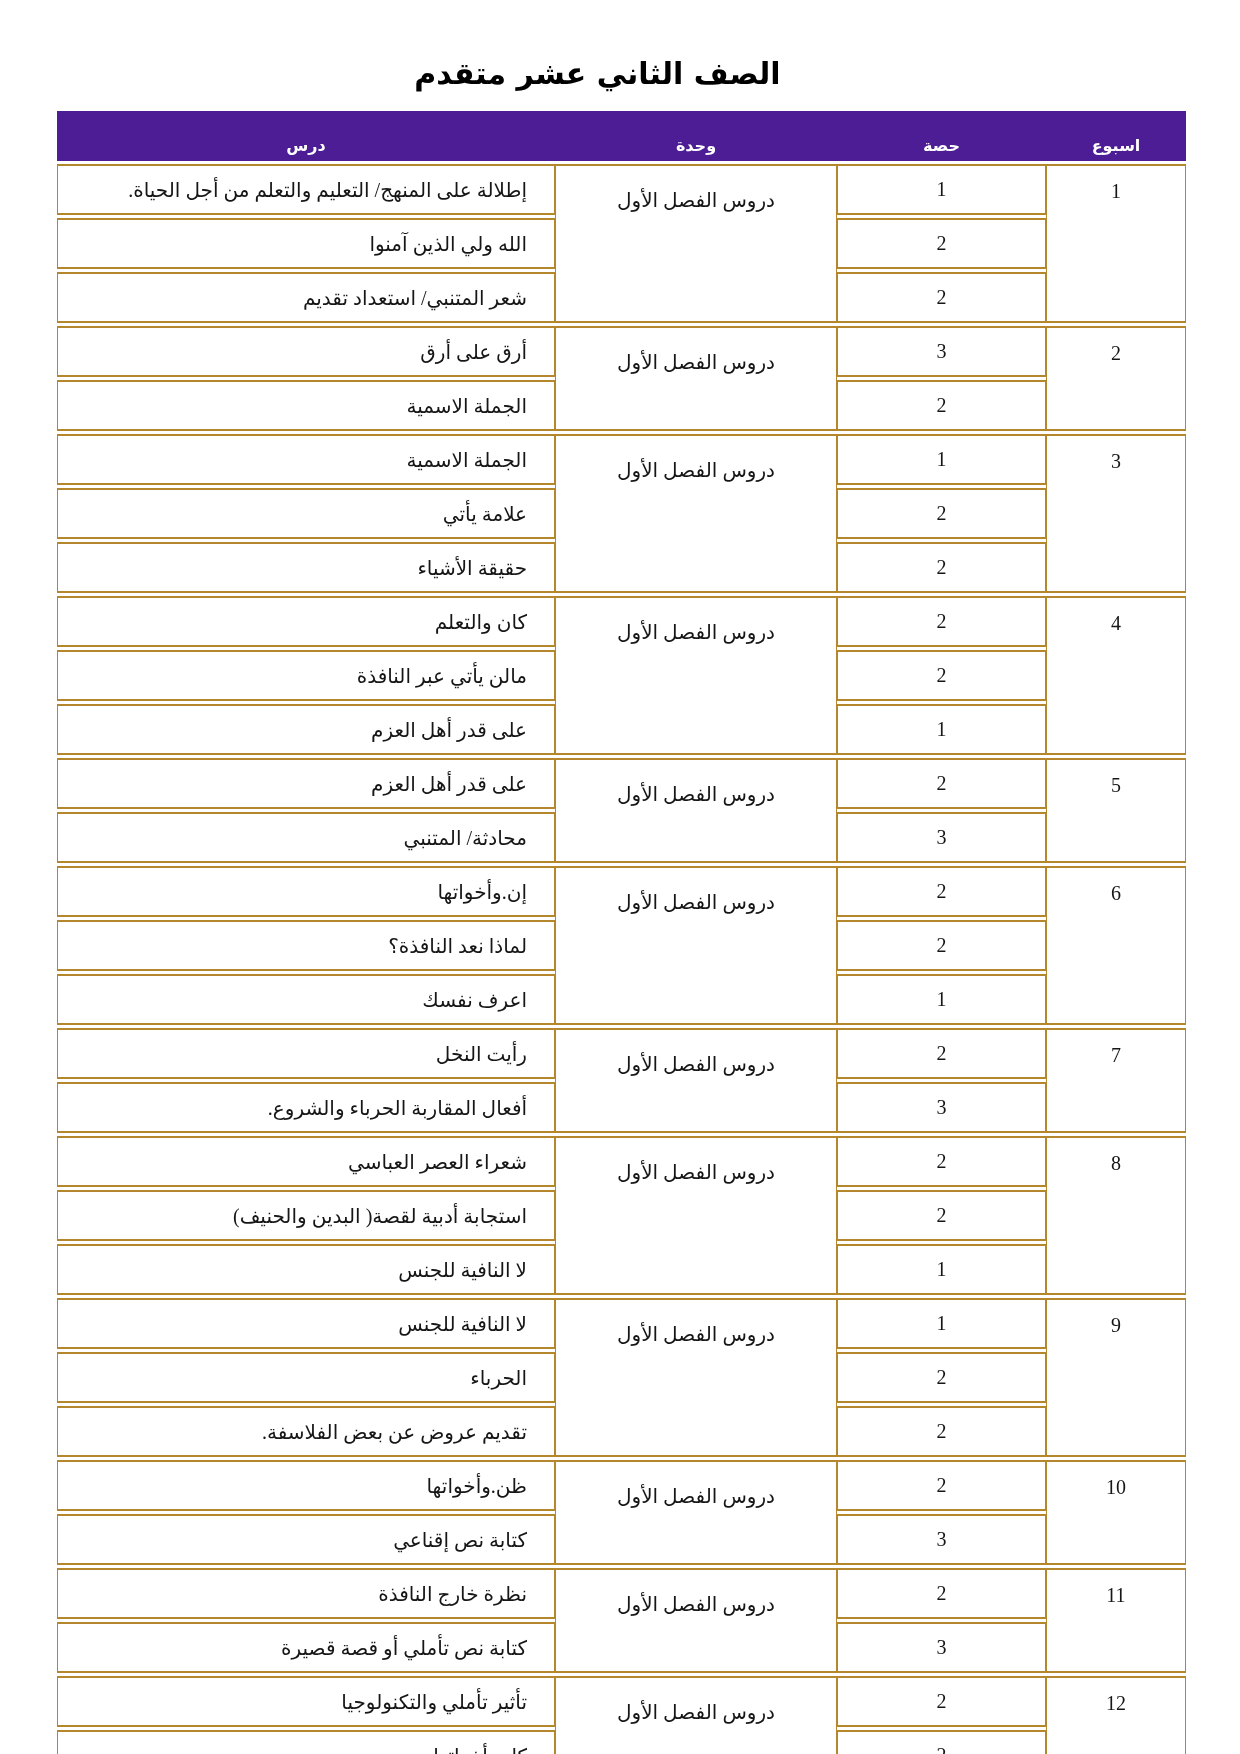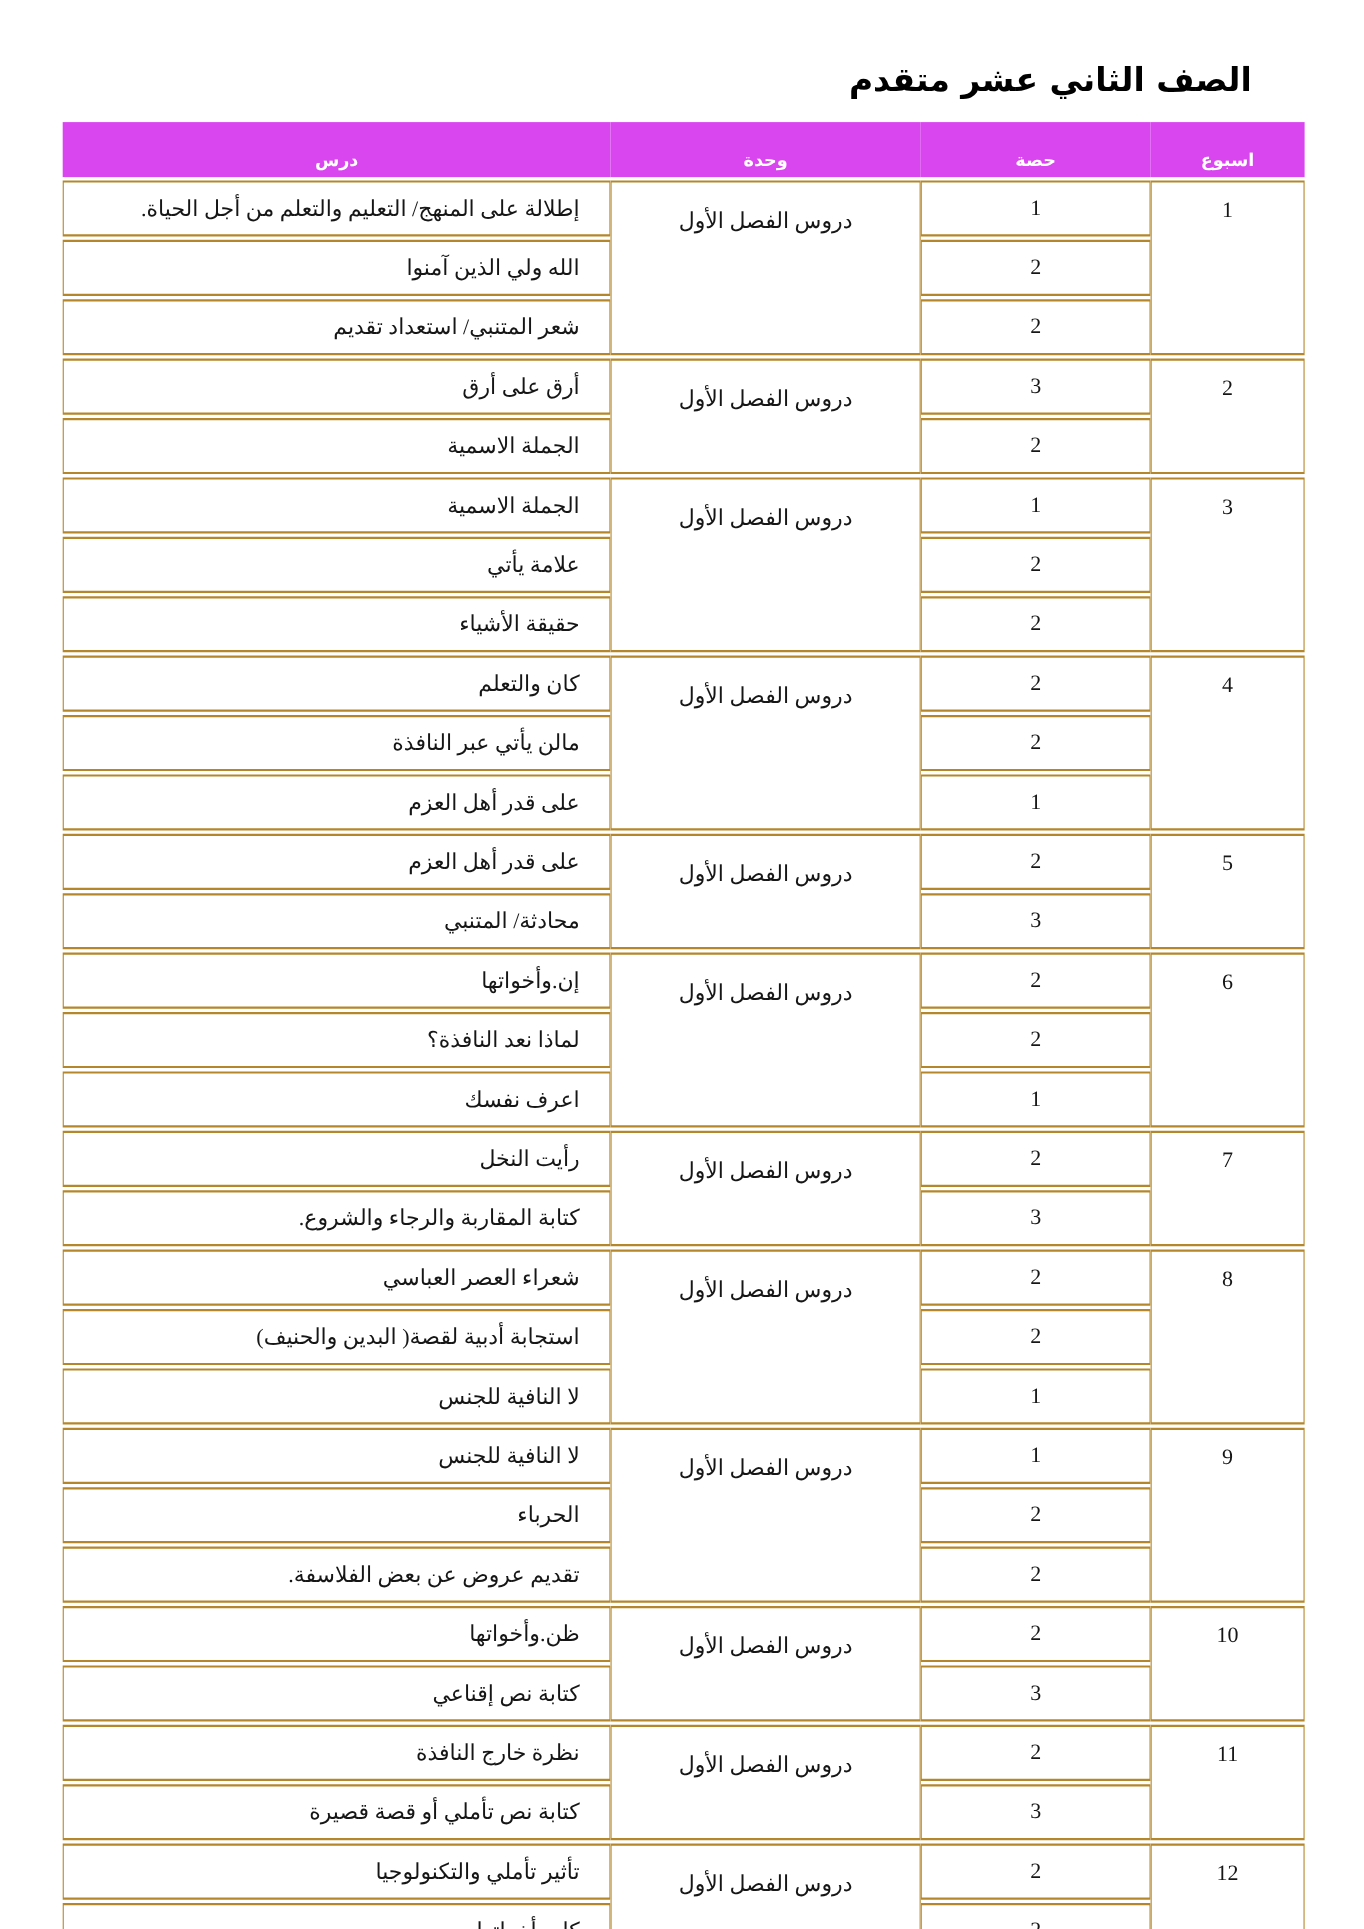--- a/index.html
+++ b/index.html
@@ -15,31 +15,31 @@
   }
   .page {
     padding: 56px 54px 0 57px;
   }
   .doc-title {
     font-family: "DejaVu Sans", "Liberation Sans", sans-serif;
     font-weight: bold;
     font-size: 30px;
     line-height: 1.2;
     color: #000000;
-    text-align: right;
+    text-align: center;
     margin: 0 48px 16px 0;
   }
   table.schedule {
     width: 1129px;
     table-layout: fixed;
     border-collapse: separate;
     border-spacing: 0 3px;
   }
   table.schedule th {
-    background: #d946ef;
+    background: #4c1d95;
     color: #ffffff;
     font-family: "DejaVu Sans", "Liberation Sans", sans-serif;
     font-weight: bold;
     font-size: 16px;
     height: 44px;
     vertical-align: bottom;
     padding: 0 0 6px 0;
     border: none;
   }
   table.schedule td {
@@ -174,21 +174,21 @@
           <td class="cell-lesson">اعرف نفسك</td>
         </tr>
         <tr>
           <td class="cell-week" rowspan="2">7</td>
           <td class="cell-period">2</td>
           <td class="cell-unit" rowspan="2">دروس الفصل الأول</td>
           <td class="cell-lesson">رأيت النخل</td>
         </tr>
         <tr>
           <td class="cell-period">3</td>
-          <td class="cell-lesson">كتابة المقاربة والرجاء والشروع.</td>
+          <td class="cell-lesson">أفعال المقاربة الحرباء والشروع.</td>
         </tr>
         <tr>
           <td class="cell-week" rowspan="3">8</td>
           <td class="cell-period">2</td>
           <td class="cell-unit" rowspan="3">دروس الفصل الأول</td>
           <td class="cell-lesson">شعراء العصر العباسي</td>
         </tr>
         <tr>
           <td class="cell-period">2</td>
           <td class="cell-lesson">استجابة أدبية لقصة( البدين والحنيف)</td>

